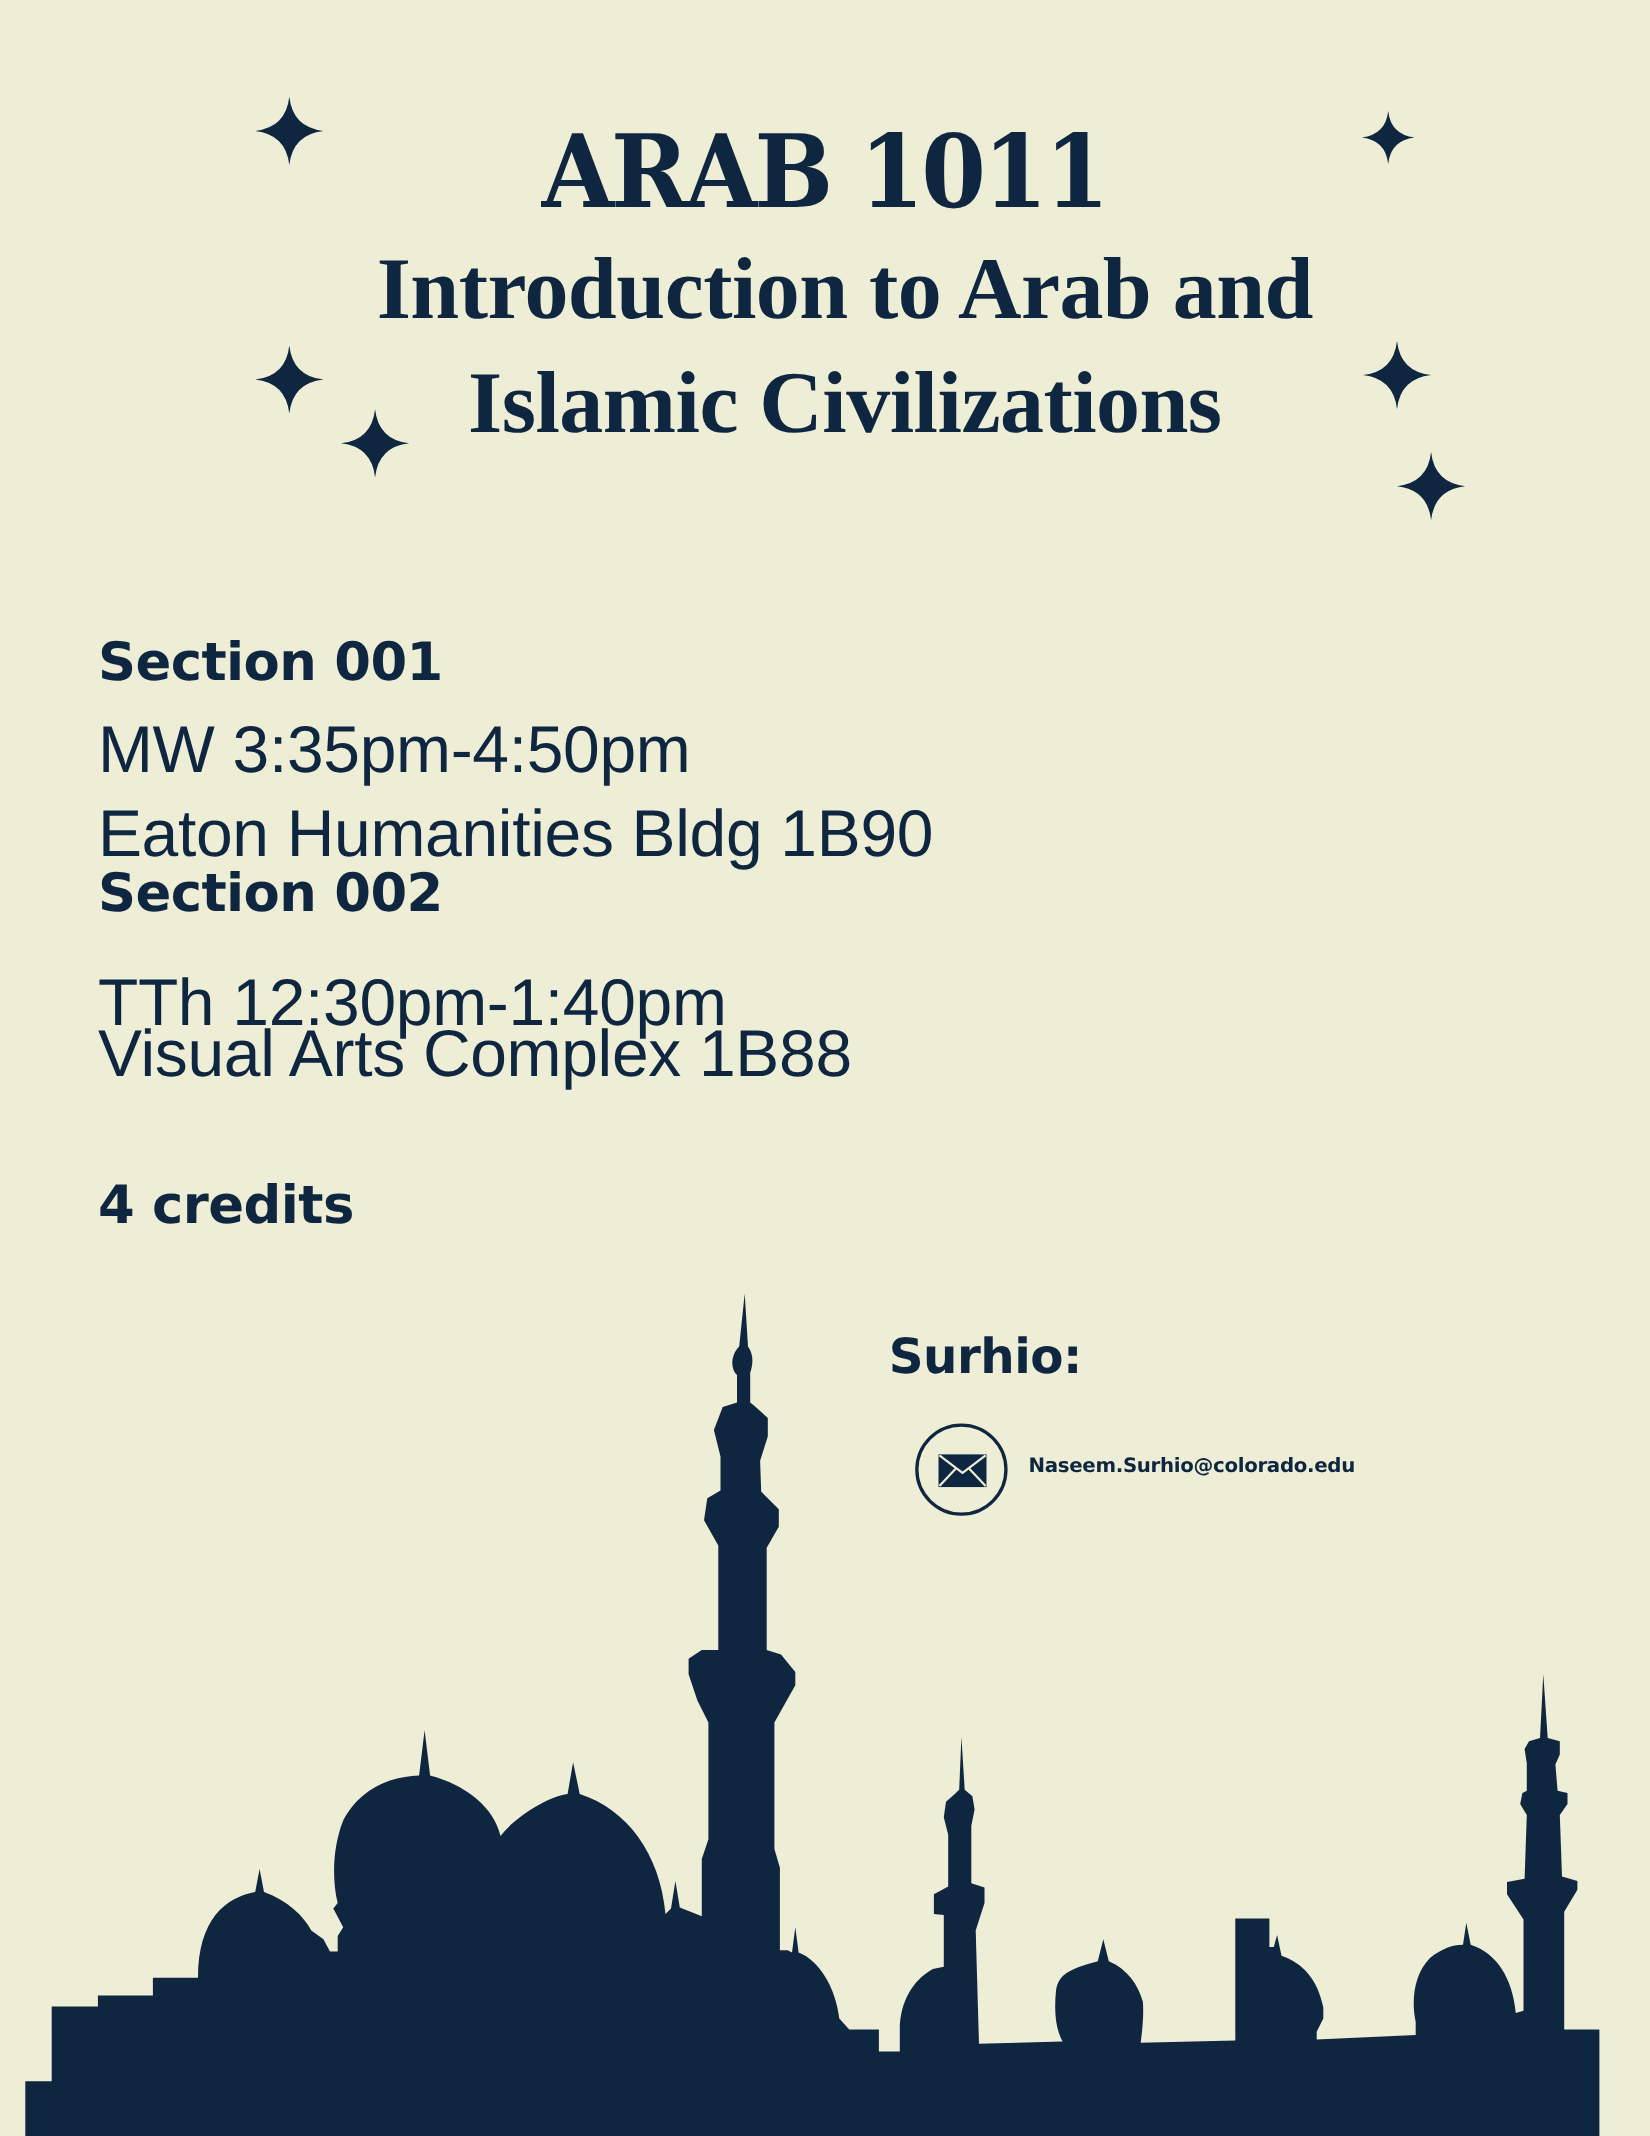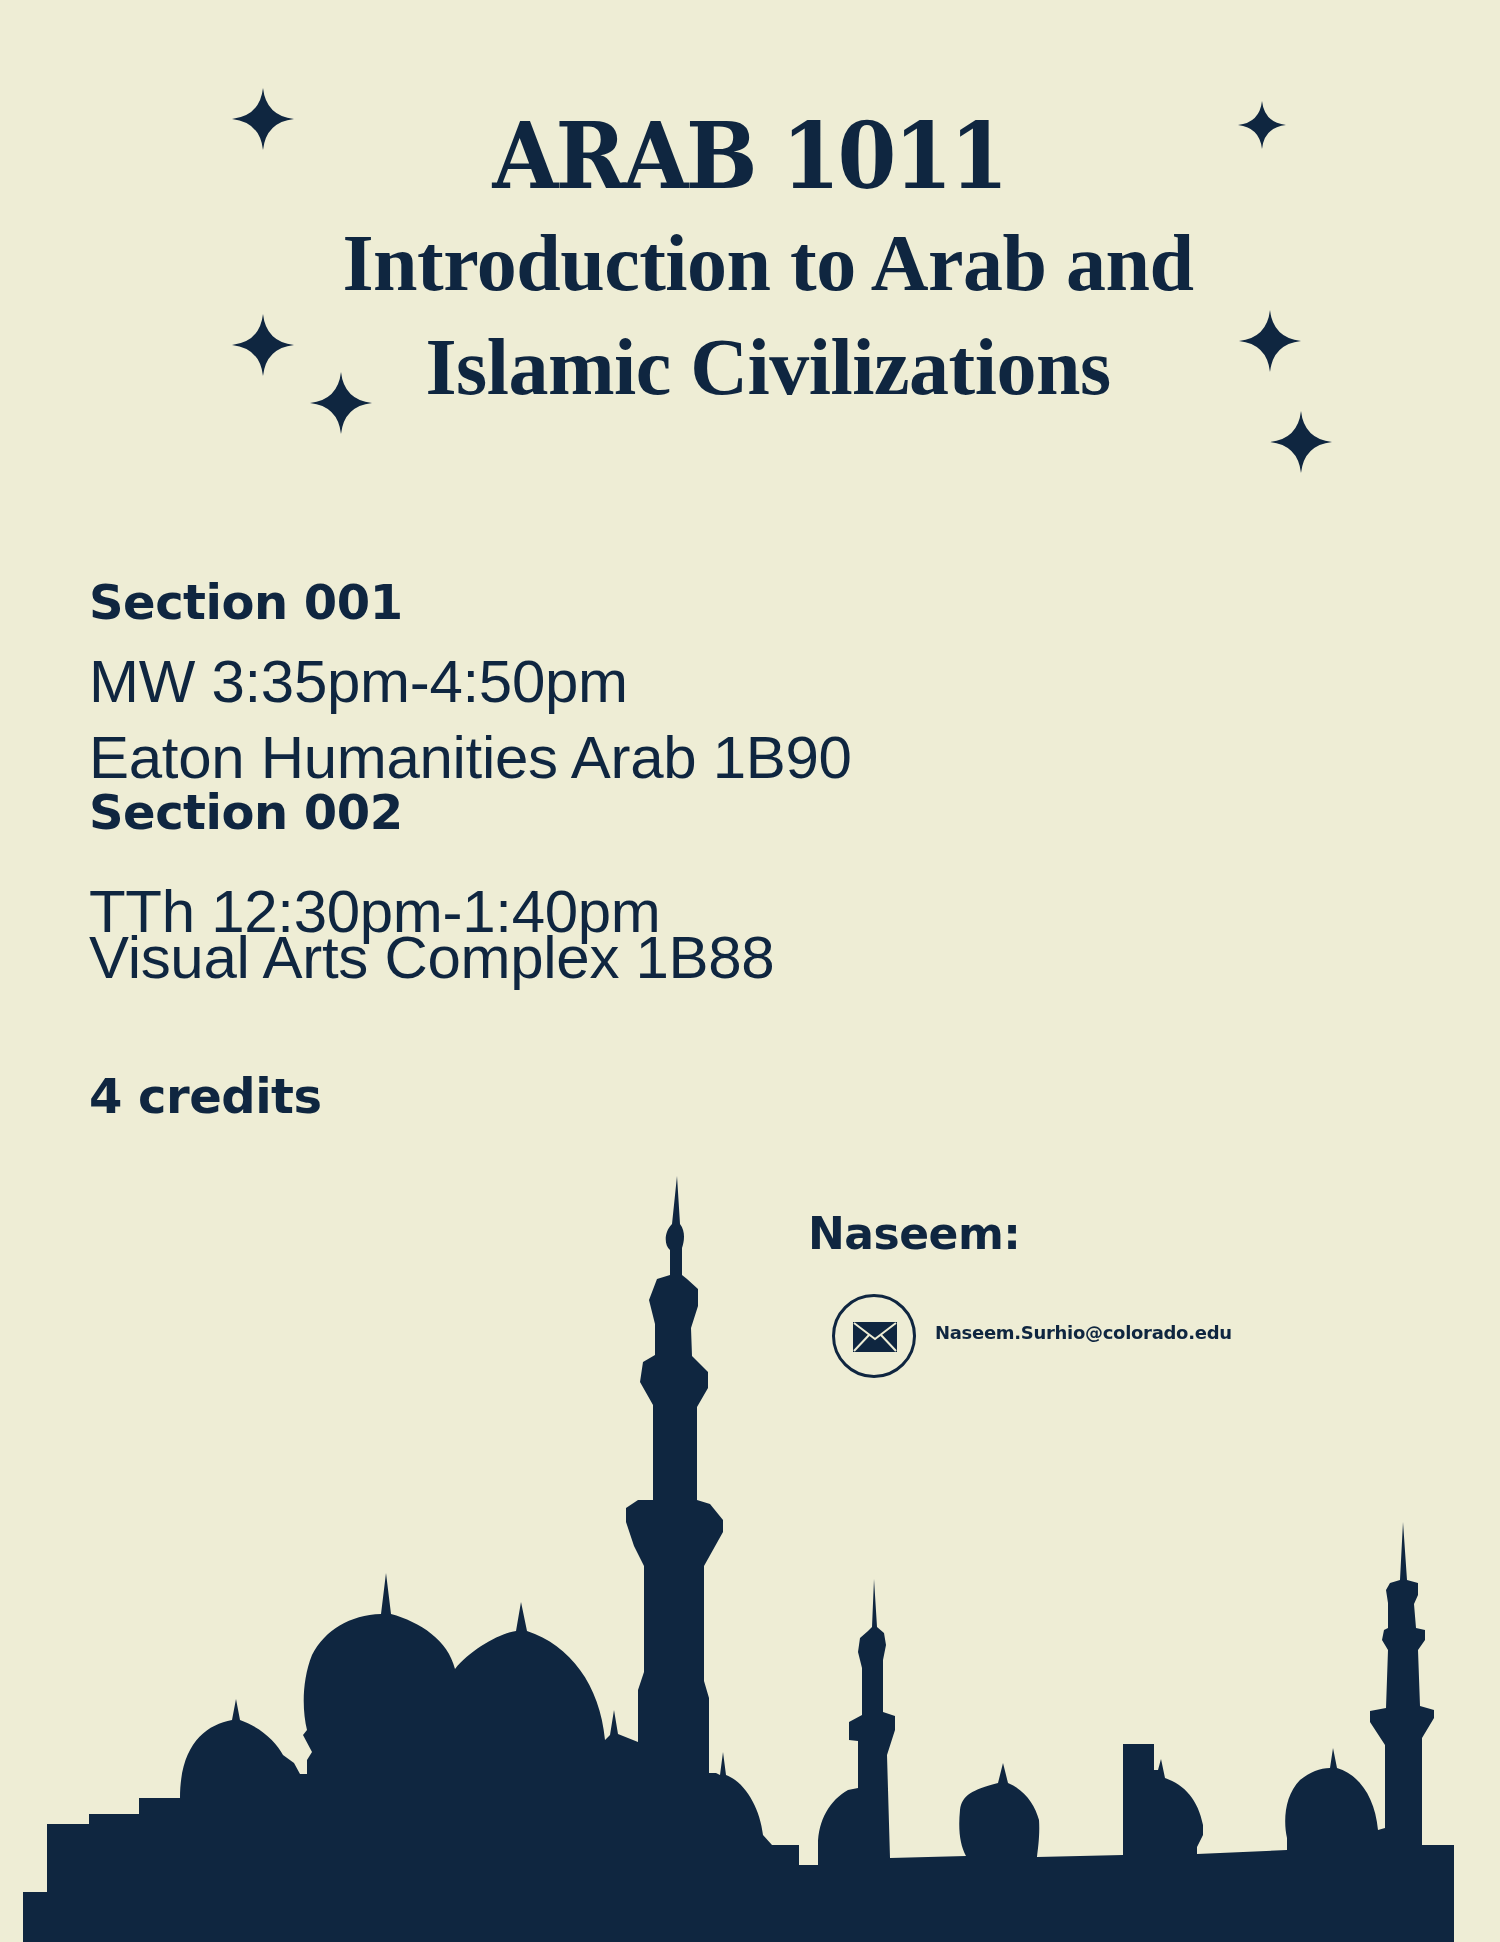--- a/index.html
+++ b/index.html
@@ -68,30 +68,30 @@
     <path d="M0,-1 Q0.1,-0.1 1,0 Q0.1,0.1 0,1 Q-0.1,0.1 -1,0 Q-0.1,-0.1 0,-1Z" fill="#0F2640"></path>
   </svg>
 
 <div class="abs title-main">ARAB 1011</div>
 <div class="abs title-sub l1">Introduction to Arab and</div>
 <div class="abs title-sub l2">Islamic Civilizations</div>
 
 <div>
   <div class="abs body-bold" style="top:578px">Section 001</div>
   <div class="abs body-light" style="top:652px">MW 3:35pm-4:50pm</div>
-  <div class="abs body-light" style="top:728px">Eaton Humanities Arab 1B90</div>
+  <div class="abs body-light" style="top:728px">Eaton Humanities Bldg 1B90</div>
 </div>
 <div>
   <div class="abs body-bold" style="top:788px">Section 002</div>
   <div class="abs body-light" style="top:882px">TTh 12:30pm-1:40pm</div>
   <div class="abs body-light" style="top:928px">Visual Arts Complex 1B88</div>
 </div>
 <div class="abs body-bold" style="top:1072px">4 credits</div>
 
-<div class="abs contact-label">Naseem:</div>
+<div class="abs contact-label">Surhio:</div>
 <div class="email-icon">
   <svg width="44" height="30" viewBox="0 0 44 30">
     <rect x="0" y="0" width="44" height="30" fill="#0F2640"></rect>
     <polyline points="1,1 22,17 43,1" fill="none" stroke="#EEEDD5" stroke-width="2"></polyline>
     <line x1="1" y1="29" x2="16" y2="13" stroke="#EEEDD5" stroke-width="2"></line>
     <line x1="43" y1="29" x2="28" y2="13" stroke="#EEEDD5" stroke-width="2"></line>
   </svg>
 </div>
 <div class="abs email-text">Naseem.Surhio@colorado.edu</div>
 

